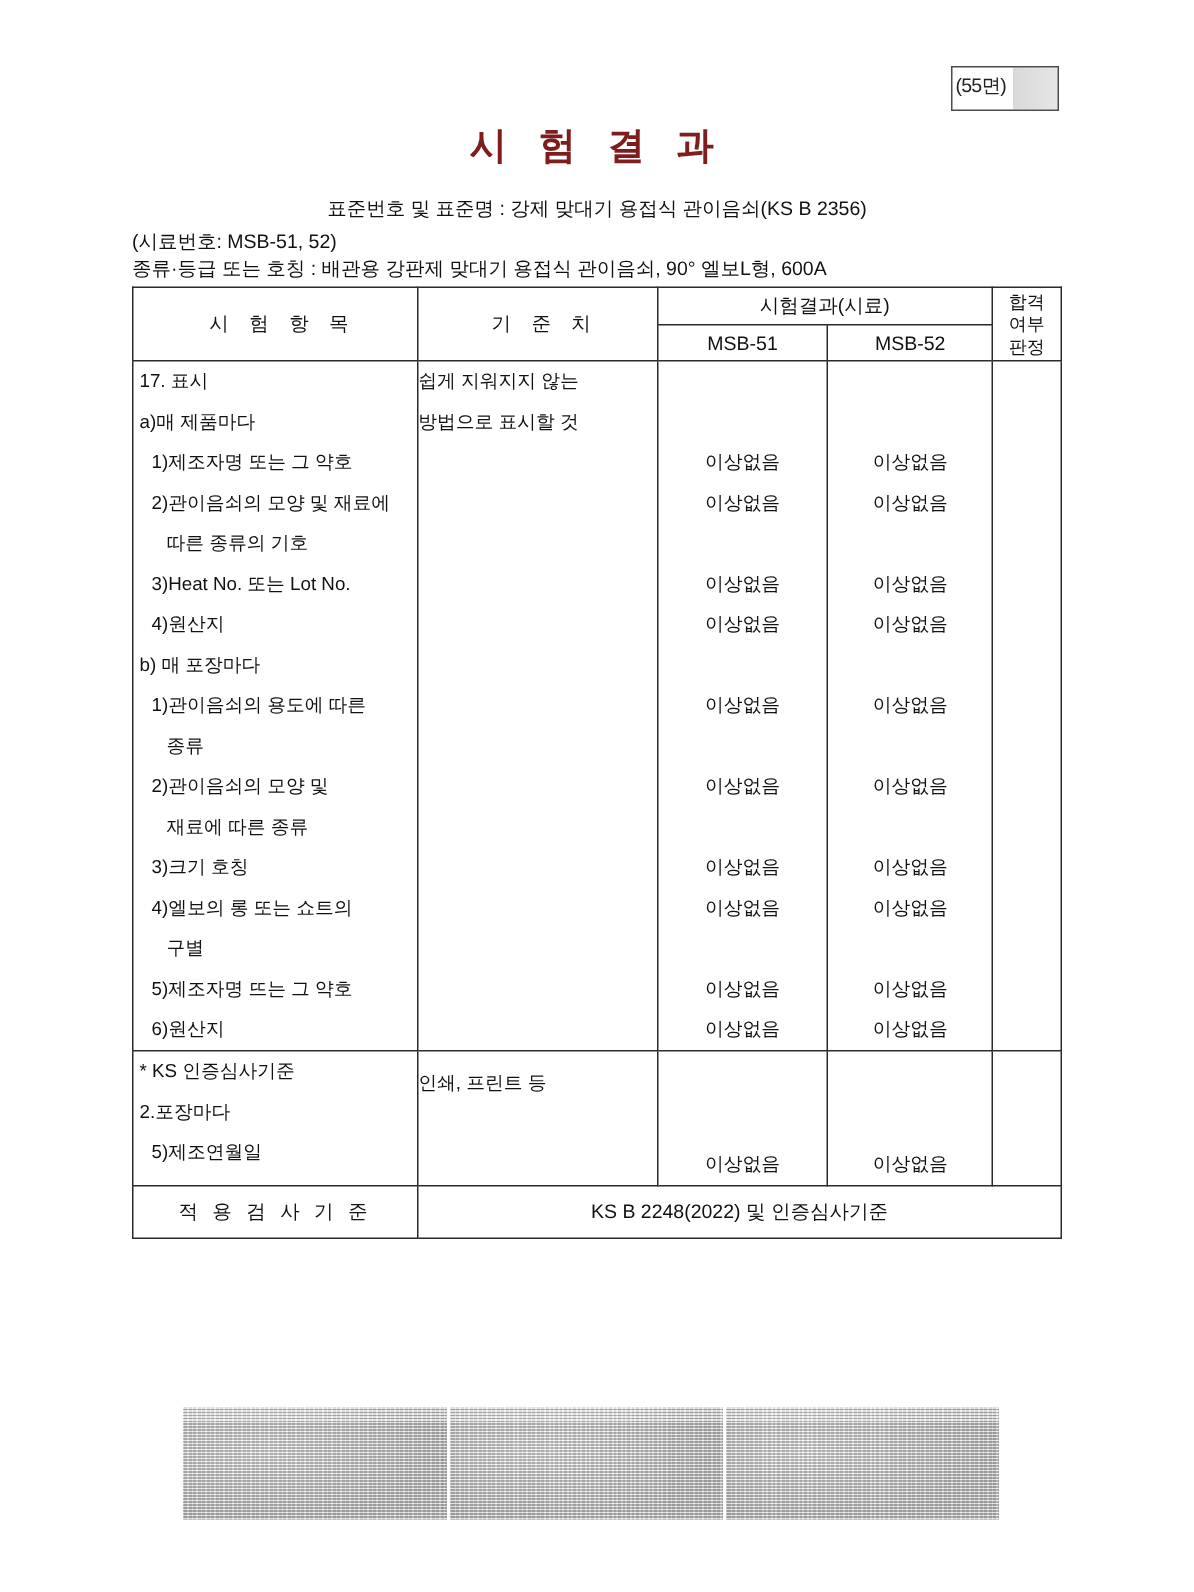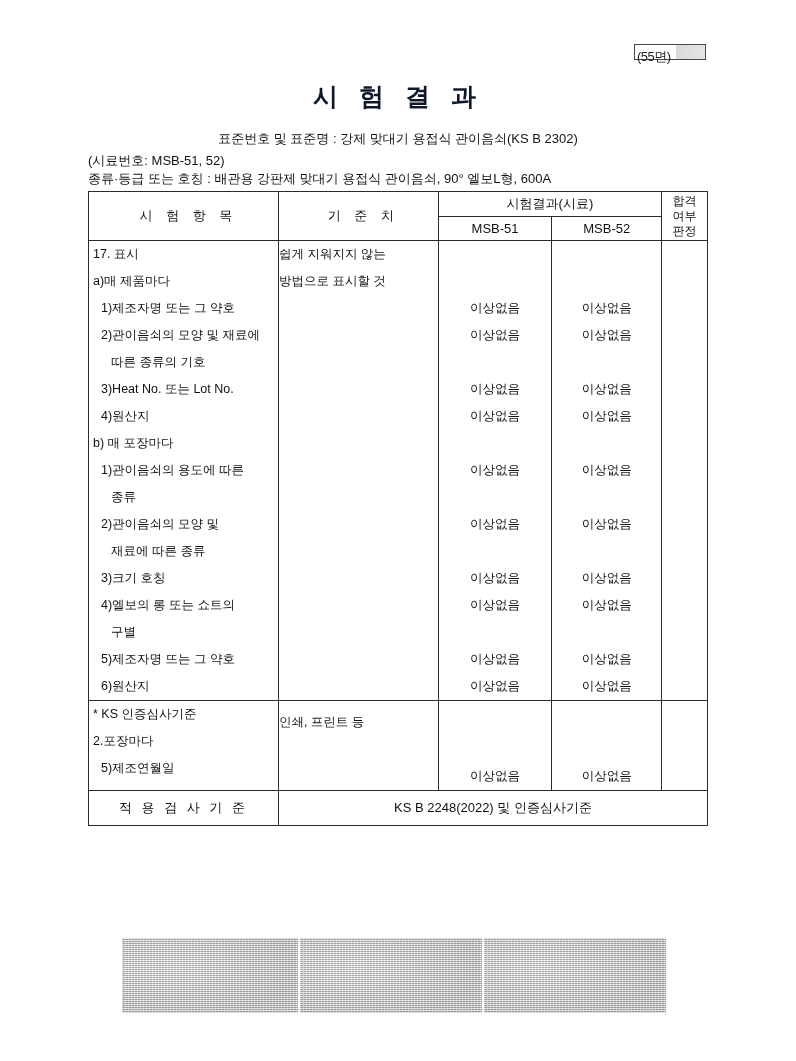--- a/index.html
+++ b/index.html
@@ -20,21 +20,21 @@
     position: absolute;
     inset: 0;
   }
 
   
   .page-no {
     position: absolute;
     top: 44px;
     left: 634px;
     width: 72px;
-    height: 16px;
+    height: 30px;
     border: 1px solid #4a4a4a;
     box-sizing: border-box;
     background: linear-gradient(90deg,#ffffff 0%,#ffffff 58%,#d9d9d9 58%,#e6e6e6 100%);
   }
   .page-no span {
     position: absolute;
     left: 2px;
     top: 3px;
     font-size: 13px;
     letter-spacing: -0.5px;
@@ -44,21 +44,21 @@
   
   .doc-title {
     position: absolute;
     top: 80px;
     left: 0;
     width: 796px;
     text-align: center;
     font-size: 25px;
     font-weight: bold;
     letter-spacing: 7px;
-    color: #0f172a;
+    color: #7f1d1d;
   }
 
   .std-line {
     position: absolute;
     top: 130px;
     left: 0;
     width: 796px;
     text-align: center;
     font-size: 13px;
     color: #111;
@@ -161,21 +161,21 @@
 <body>
 
 <div class="page">
 
   <div class="page-no">
     <span>(55면)</span>
   </div>
 
   <div class="doc-title">시 험 결 과</div>
 
-  <div class="std-line">표준번호 및 표준명 : 강제 맞대기 용접식 관이음쇠(KS B 2302)</div>
+  <div class="std-line">표준번호 및 표준명 : 강제 맞대기 용접식 관이음쇠(KS B 2356)</div>
   <div class="meta1">(시료번호: MSB-51, 52)</div>
   <div class="meta2">종류·등급 또는 호칭 : 배관용 강판제 맞대기 용접식 관이음쇠, 90° 엘보L형, 600A</div>
 
   <table class="main">
     <colgroup>
       <col class="c-item">
         <col class="c-std">
         <col class="c-r1">
         <col class="c-r2">
         <col class="c-judge">

